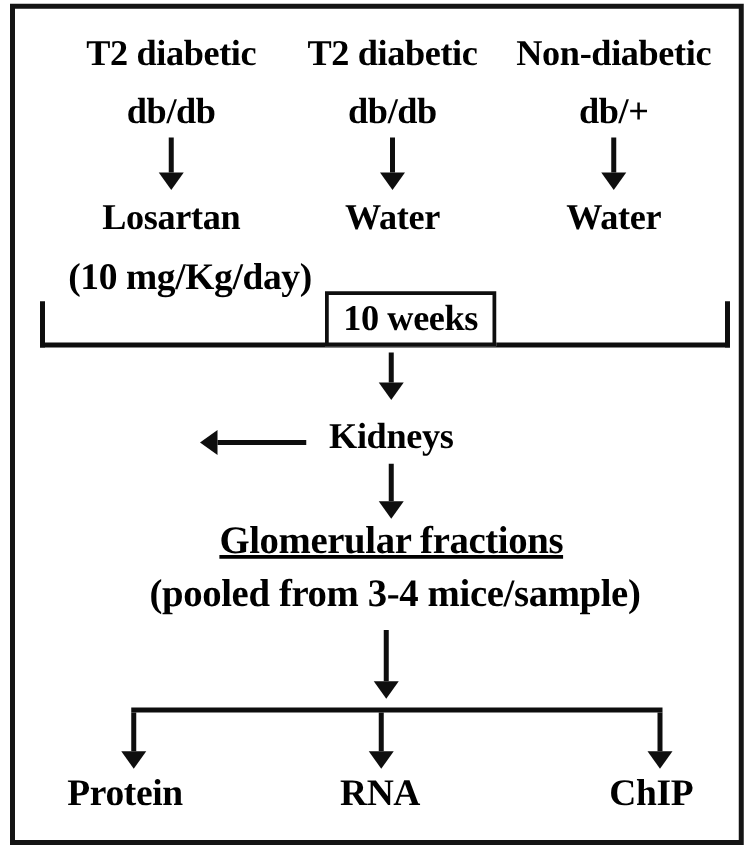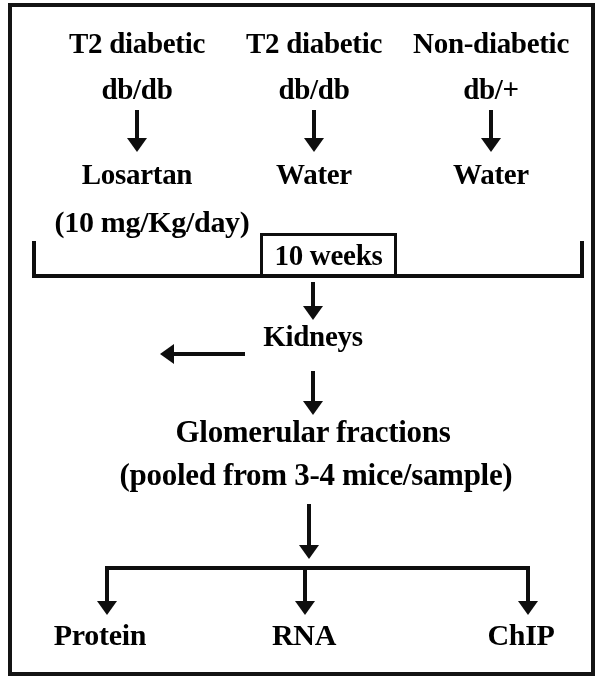--- a/index.html
+++ b/index.html
@@ -62,28 +62,28 @@
 
   <div class="varrow" style="left:303px;top:282px;">
       <div class="vshaft" style="height:24px"></div>
       <div class="vhead"></div>
     </div>
 
   <div class="harrow" style="left:160px;top:344px;width:85px;">
       <div class="hhead"></div>
       <div class="hshaft"></div>
     </div>
-  <div class="lbl" style="left:233px;top:319px;width:160px;">Kidneys</div>
+  <div class="lbl" style="left:233px;top:332px;width:160px;">Kidneys</div>
 
   <div class="varrow" style="left:303px;top:371px;">
       <div class="vshaft" style="height:30px"></div>
       <div class="vhead"></div>
     </div>
 
-  <div class="lbl big" style="left:133px;top:415px;width:360px;">Glomerular fractions</div>
+  <div class="lbl big" style="left:133px;top:415px;width:360px;text-decoration:underline;">Glomerular fractions</div>
   <div class="lbl big" style="left:106px;top:458px;width:420px;">(pooled from 3-4 mice/sample)</div>
 
   <div class="varrow" style="left:299px;top:504px;">
       <div class="vshaft" style="height:41px"></div>
       <div class="vhead"></div>
     </div>
 
   <div class="hline" style="left:105px;top:566px;width:425px;"></div>
   <div class="varrow" style="left:97px;top:570px;">
       <div class="vshaft" style="height:31px"></div>

